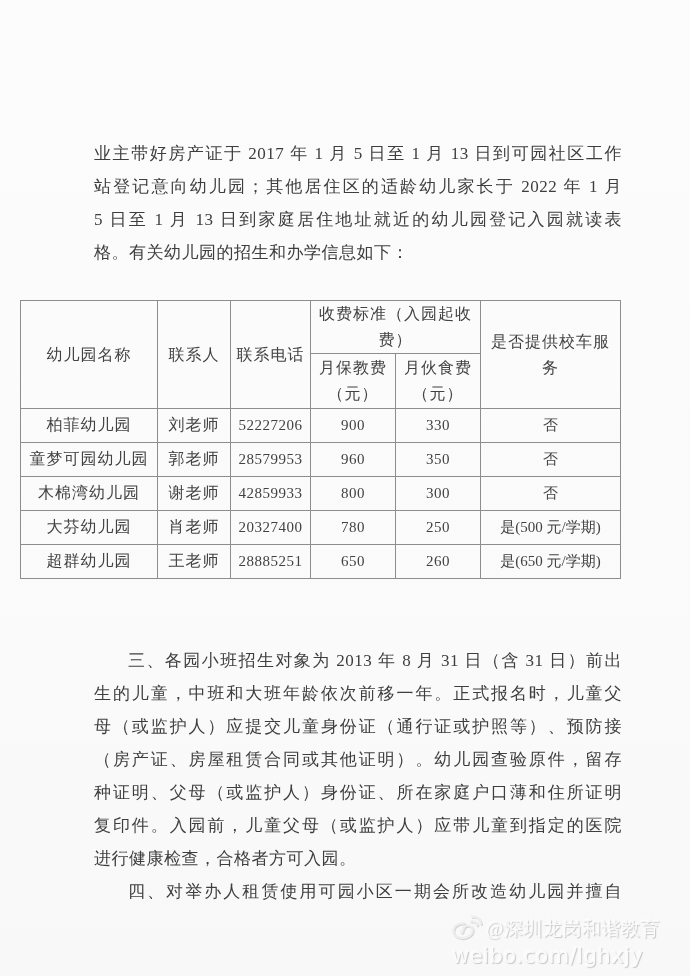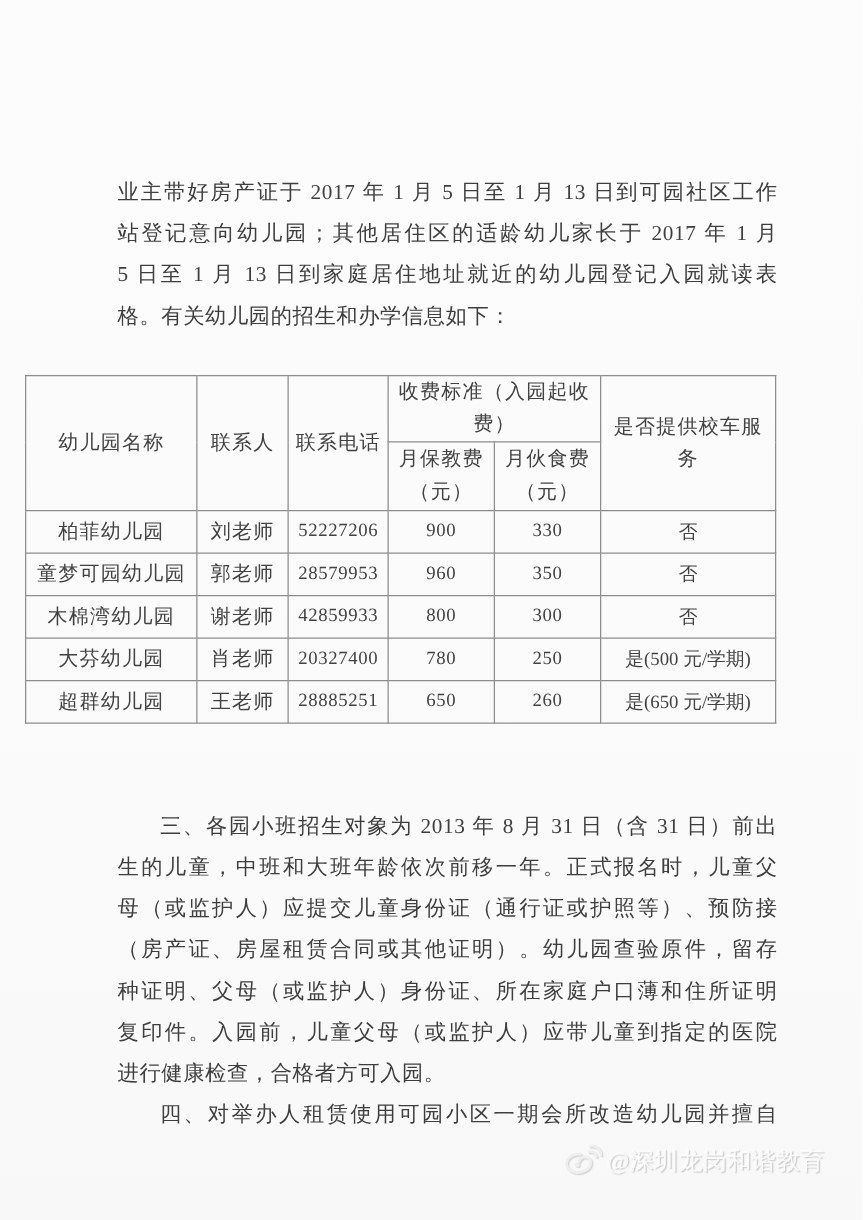--- a/index.html
+++ b/index.html
@@ -95,21 +95,21 @@
     letter-spacing: 0.5px;
   }
 </style>
 </head>
 <body>
 
 <div class="page">
 
   <div class="para para-top" id="para-0">
       <div class="line">业主带好房产证于 2017 年 1 月 5 日至 1 月 13 日到可园社区工作</div>
-      <div class="line">站登记意向幼儿园；其他居住区的适龄幼儿家长于 2017 年 1 月</div>
+      <div class="line">站登记意向幼儿园；其他居住区的适龄幼儿家长于 2022 年 1 月</div>
       <div class="line">5 日至 1 月 13 日到家庭居住地址就近的幼儿园登记入园就读表</div>
       <div class="line line-end">格。有关幼儿园的招生和办学信息如下：</div>
     </div>
 
   <table class="doc-table">
     <colgroup>
       <col style="width:137px">
         <col style="width:73px">
         <col style="width:80px">
       <col style="width:85px">
@@ -202,15 +202,16 @@
           <g fill="none" stroke="#eeeeee" stroke-width="2.4" stroke-linecap="round">
             <path d="M15 9 C8 8 2.5 13 3.5 18.5 C4.5 24 13 26.5 19.5 23 C25.5 19.5 25.5 12.5 20 11.5 C16.5 11 14.5 13 14 15.5"></path>
             <path d="M22.5 7 C25.5 6 28.5 8 29 11"></path>
             <path d="M23.5 2 C28.5 1 32.5 4.5 33 9.5"></path>
           </g>
           <circle cx="12.5" cy="18" r="2" fill="#eeeeee"></circle>
         </svg>
       </span>
       <span class="wm-account">@深圳龙岗和谐教育</span>
     </div>
+    <div class="wm-url">weibo.com/lghxjy</div>
   </div>
 
 </div>
 
 </body></html>

